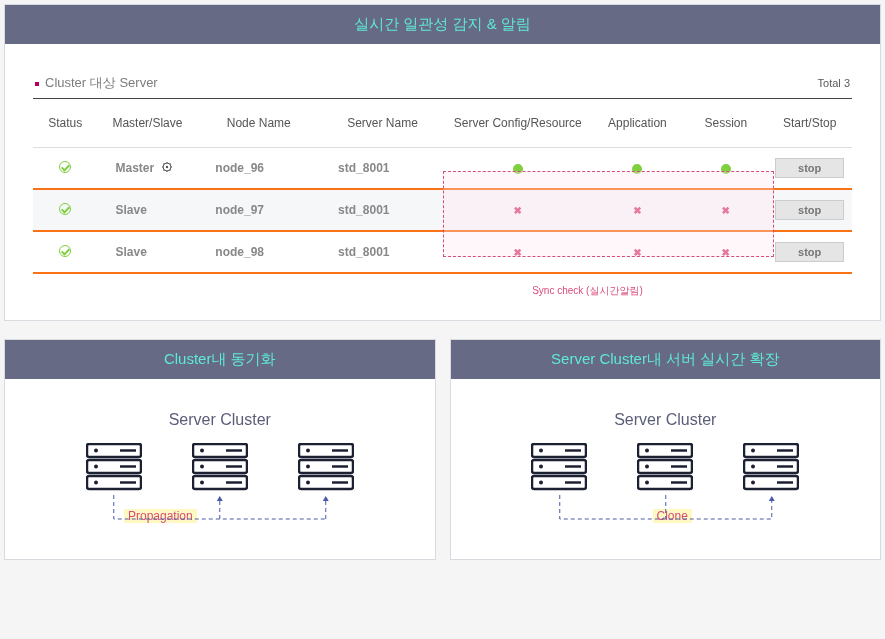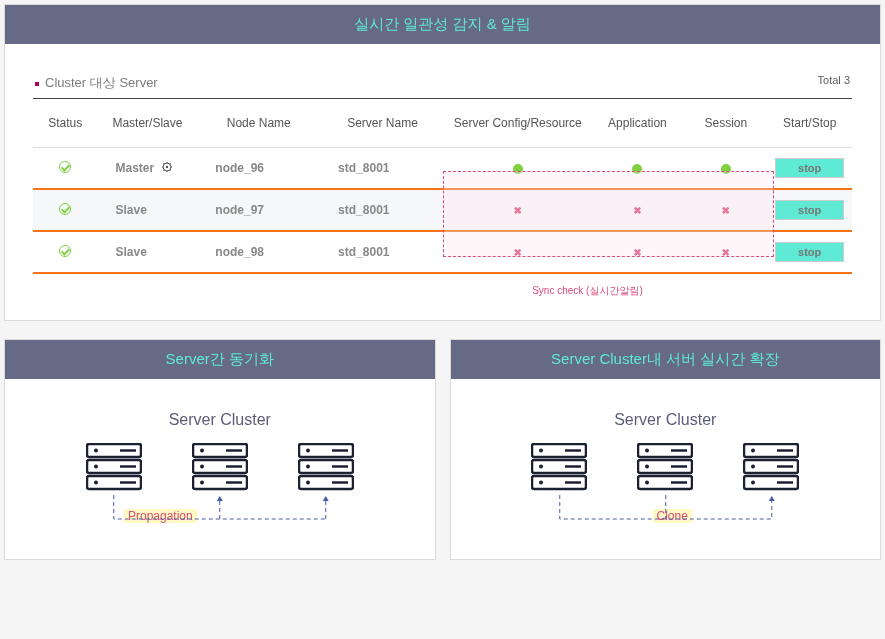--- a/index.html
+++ b/index.html
@@ -26,21 +26,21 @@
   .panel-body {
     padding: 24px 28px 20px;
   }
 
   
   #top-panel { margin: 4px 4px 0 4px; }
   #top-panel .panel-body { padding: 30px 28px 22px; }
 
   .tbl-title-row {
     display: flex;
-    align-items: flex-start;
+    align-items: center;
     padding: 0 2px 6px 2px;
   }
   .tbl-title {
     font-size: 13px;
     color: #7d7d7d;
   }
   .tbl-title::before {
     content: "";
     display: inline-block;
     width: 4px; height: 4px;
@@ -115,21 +115,21 @@
 
   .gear {
     display: inline-block;
     vertical-align: middle;
     margin-left: 4px;
   }
 
   .btn-stop {
     display: inline-block;
     border: 1px solid #ccc;
-    background: #5eead4;
+    background: #e5e5e5;
     color: #777;
     font-size: 11px;
     padding: 3px 22px;
     cursor: pointer;
   }
 
   .sync-box {
     position: absolute;
     border: 1px dashed #d94b78;
     background: rgba(255, 230, 238, 0.3);
@@ -263,21 +263,21 @@
 
       <div id="sync-box" class="sync-box" style="left: 409.656px; top: 72.5px; width: 331.828px; height: 86px;"></div>
     </div>
 
     <div class="sync-label" style="margin-left:290px;">Sync check (실시간알림)</div>
   </div>
 </div>
 
 <div class="bottom-row">
   <div class="panel">
-    <div class="panel-header">Server간 동기화</div>
+    <div class="panel-header">Cluster내 동기화</div>
     <div class="panel-body">
       <div class="cluster-title">Server Cluster</div>
       <div class="servers" id="servers-left">
           <div class="server">
             <svg width="56" height="48">
               <use href="#server-icon"></use>
             </svg>
           </div>
           <div class="server">
             <svg width="56" height="48">

